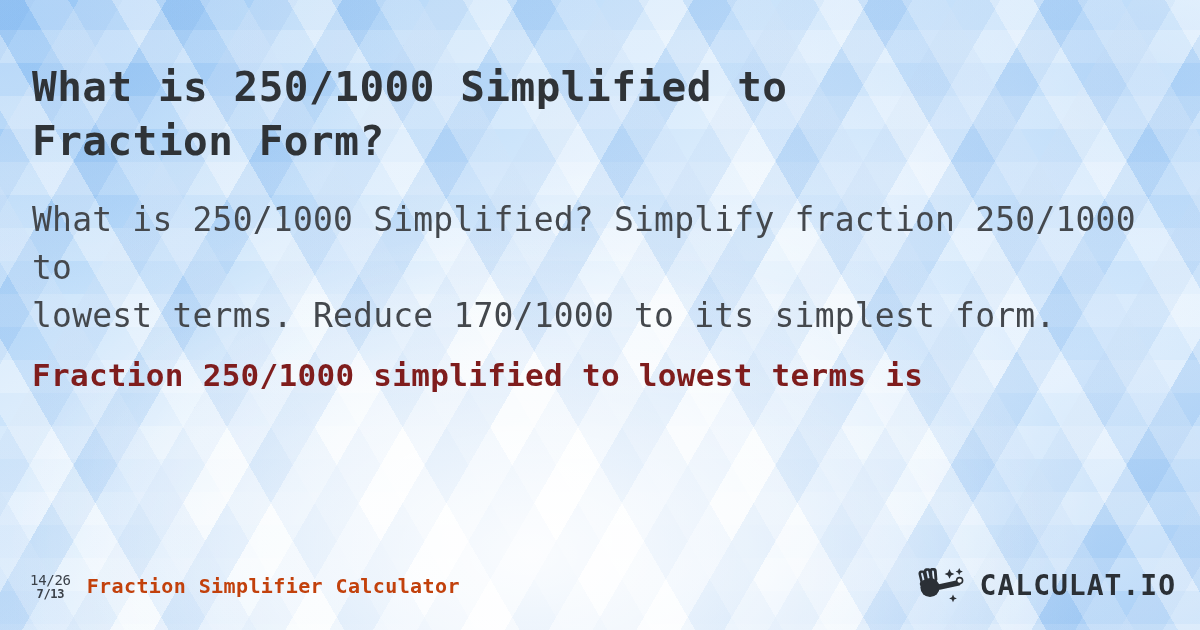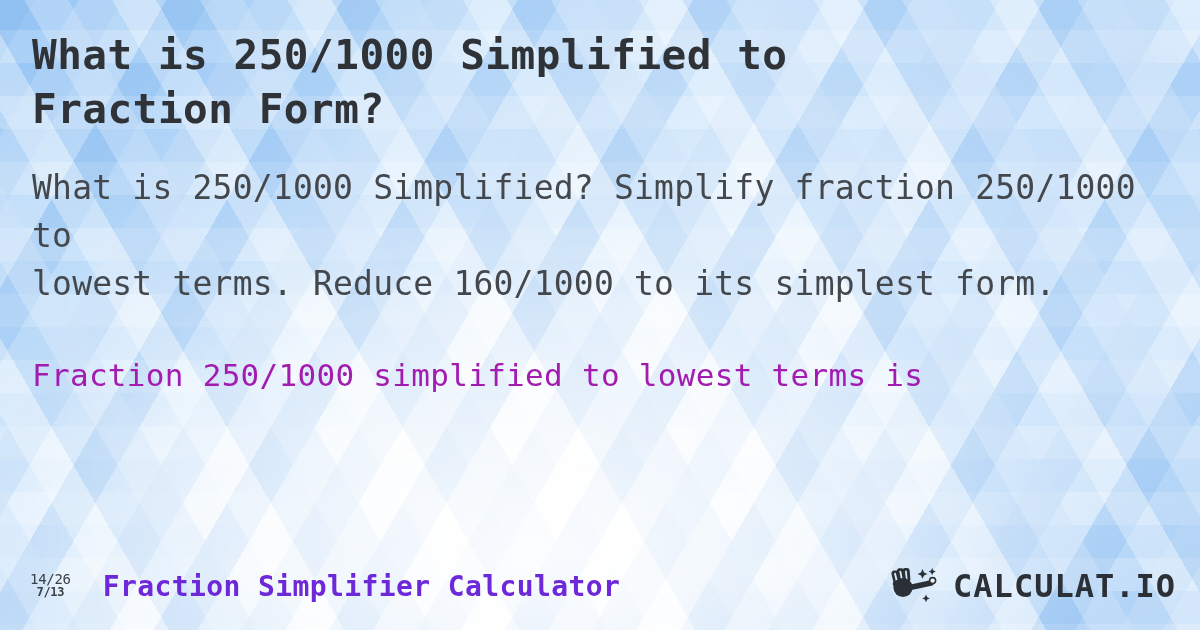--- a/index.html
+++ b/index.html
@@ -57,21 +57,21 @@
   .bg-fade {
     position:absolute; inset:0;
     background:
       radial-gradient(ellipse 700px 430px at 44% 88%, rgba(255,255,255,0.85) 0%, rgba(255,255,255,0.30) 45%, rgba(255,255,255,0) 75%);
   }
 
   
   .content {
     position:relative; z-index:3;
     width:1200px; height:630px;
-    padding:28px 36px 0 32px;
+    padding:60px 36px 0 32px;
   }
 
   .title {
     font-size:41px;
     font-weight:700;
     line-height:1.32;
     color:#2f3337;
     letter-spacing:0.5px;
     max-width:1000px;
   }
@@ -83,42 +83,42 @@
     line-height:1.45;
     color:#44484d;
     letter-spacing:0.2px;
     max-width:1140px;
   }
 
   .result {
     position:absolute;
     left:32px; top:352px;
     font-size:31px;
-    font-weight:400;
+    font-weight:700;
     line-height:1.5;
-    color:#a21caf;
+    color:#7f1d1d;
     letter-spacing:0.3px;
     max-width:1150px;
   }
 
   
   .footer {
     position:absolute;
     left:0; right:0; bottom:0;
     height:88px;
     padding:0 24px 0 30px;
     display:flex;
     align-items:center;
     justify-content:space-between;
     z-index:4;
   }
 
   .footer-left {
     display:flex;
-    align-items:flex-start;
+    align-items:center;
     gap:16px;
   }
 
   .frac-icon {
     display:flex;
     flex-direction:column;
     align-items:center;
     justify-content:center;
     line-height:1.04;
     color:#3b4149;
@@ -129,36 +129,35 @@
     font-weight:400;
     letter-spacing:-0.3px;
   }
   .frac-icon .num-bot {
     font-size:12px;
     font-weight:700;
     letter-spacing:-0.3px;
   }
 
   .footer-title {
-    font-size:28px;
-    font-weight:700;
-    color:#6d28d9;
+    font-size:20px;
+    font-weight:700;
+    color:#c2410c;
     letter-spacing:0.4px;
     white-space:nowrap;
-    margin-left:16px;
   }
 
   .brand {
     display:flex;
     align-items:center;
     gap:6px;
   }
   .brand-mark { flex:0 0 auto; display:block; }
   .brand-word {
-    font-size:32px;
+    font-size:28px;
     font-weight:700;
     color:#2b3036;
     letter-spacing:1px;
     line-height:1;
     font-family:"DejaVu Sans Mono", monospace;
     display:block;
   }
   .brand-svg { display:block; }
 </style>
 </head>
@@ -173,21 +172,21 @@
 
   <div class="content">
 
     <h1 class="title">
       <span>What is 250/1000 Simplified to</span><br>
       <span>Fraction Form?</span>
     </h1>
 
     <p class="subtitle">
       <span>What is 250/1000 Simplified? Simplify fraction 250/1000 to</span><br>
-      <span>lowest terms. Reduce 160/1000 to its simplest form.</span>
+      <span>lowest terms. Reduce 170/1000 to its simplest form.</span>
     </p>
 
   </div>
 
   <div class="result">
     <span>Fraction 250/1000 simplified to lowest terms is</span><br>
   </div>
 
   <div class="footer">
 

